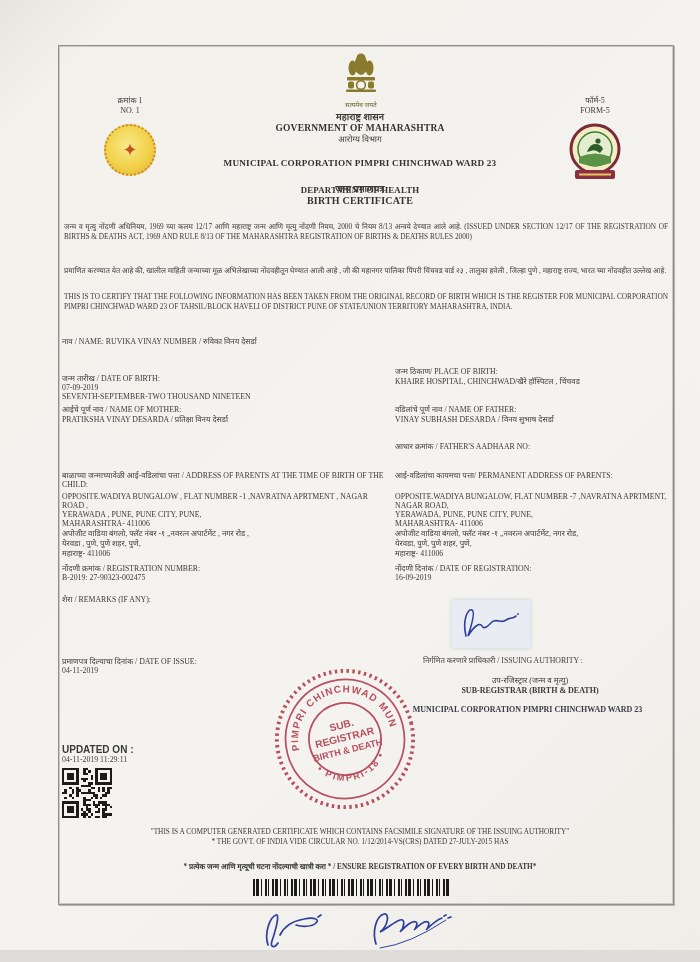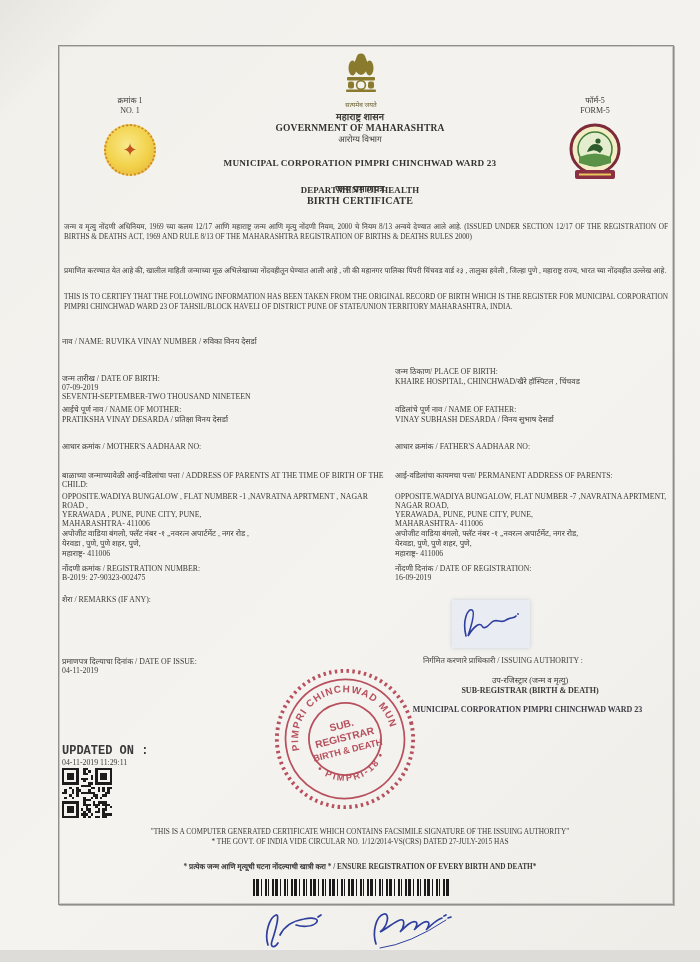--- a/index.html
+++ b/index.html
@@ -129,23 +129,20 @@
 
   <div class="abs field" style="left:62px; top:404px; width:325px;">
     <span class="flabel">आईचे पूर्ण नाव /  NAME OF MOTHER:</span>
     <span class="fvalue">PRATIKSHA VINAY DESARDA / प्रतिक्षा विनय देसर्डा</span>
   </div>
   <div class="abs field" style="left:395px; top:404px; width:275px;">
     <span class="flabel">वडिलांचे पूर्ण नाव / NAME OF FATHER:</span>
     <span class="fvalue">VINAY SUBHASH DESARDA / विनय सुभाष देसर्डा</span>
   </div>
 
-  <div class="abs field" style="left:62px; top:441px; width:325px;">
-    <span class="flabel">आधार क्रमांक /  MOTHER'S AADHAAR NO:</span>
-  </div>
   <div class="abs field" style="left:395px; top:441px; width:275px;">
     <span class="flabel">आधार क्रमांक /  FATHER'S AADHAAR NO:</span>
   </div>
 
   <div class="abs field" style="left:62px; top:470px; width:328px;">
     <span class="flabel" style="margin-bottom:3px;">बाळाच्या जन्माच्यावेळी आई-वडिलांचा पत्ता  / ADDRESS OF PARENTS AT THE TIME OF BIRTH OF THE CHILD:</span>
     <span class="fvalue">OPPOSITE.WADIYA BUNGALOW , FLAT NUMBER -1 ,NAVRATNA APRTMENT , NAGAR ROAD ,
 YERAWADA , PUNE, PUNE CITY, PUNE,
 MAHARASHTRA- 411006
 अपोजीट वाडिया बंगलो, फ्लॅट नंबर -१ „नवरत्न अपार्टमेंट , नगर रोड ,
@@ -210,21 +207,21 @@
       <text font-size="9.5" font-weight="bold" fill="#b03a4a" letter-spacing="2" text-anchor="middle">
         <textPath href="#ringBottom" startOffset="50%">• PIMPRI-18 •</textPath>
       </text>
       <text x="75" y="64" text-anchor="middle" font-size="10.5" font-weight="bold" fill="#b03a4a">SUB.</text>
       <text x="75" y="77" text-anchor="middle" font-size="10.5" font-weight="bold" fill="#b03a4a">REGISTRAR</text>
       <text x="75" y="90" text-anchor="middle" font-size="9.5" font-weight="bold" fill="#b03a4a">BIRTH &amp; DEATH</text>
     </svg>
   </div>
 
   <div class="abs field" style="left:62px; top:744px; width:200px;">
-    <span class="flabel b" style="font-family:Liberation Mono, monospace; font-size:12px;">UPDATED ON :</span>
+    <span class="flabel b" style="font-family:Liberation Sans, sans-serif; font-size:10px;">UPDATED ON :</span>
     <span class="fvalue">04-11-2019 11:29:11</span>
   </div>
 
   <div class="abs qr" style="left:62px; top:768px; width:50px; height:50px;">
     <svg id="qr-svg" width="50" height="50" viewBox="0 0 21 21" shape-rendering="crispEdges">
         <rect x="0" y="0" width="1" height="1" fill="#1c1c1c"></rect>
         <rect x="1" y="0" width="1" height="1" fill="#1c1c1c"></rect>
         <rect x="2" y="0" width="1" height="1" fill="#1c1c1c"></rect>
         <rect x="3" y="0" width="1" height="1" fill="#1c1c1c"></rect>
         <rect x="4" y="0" width="1" height="1" fill="#1c1c1c"></rect>

